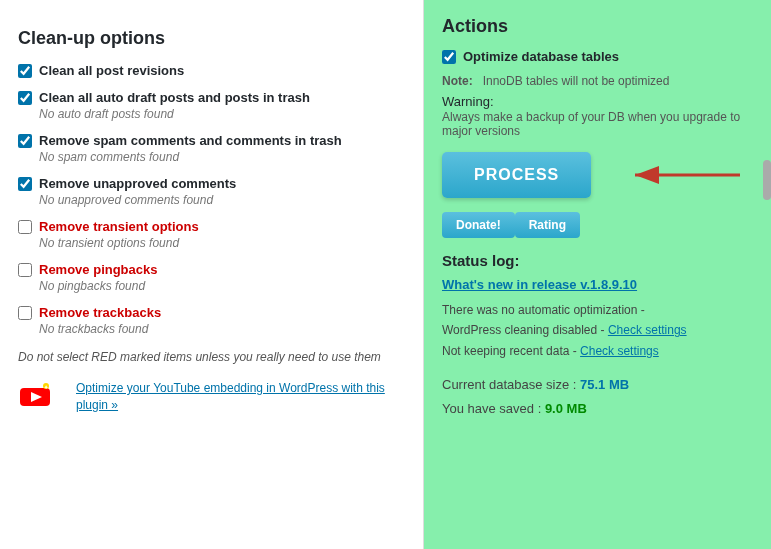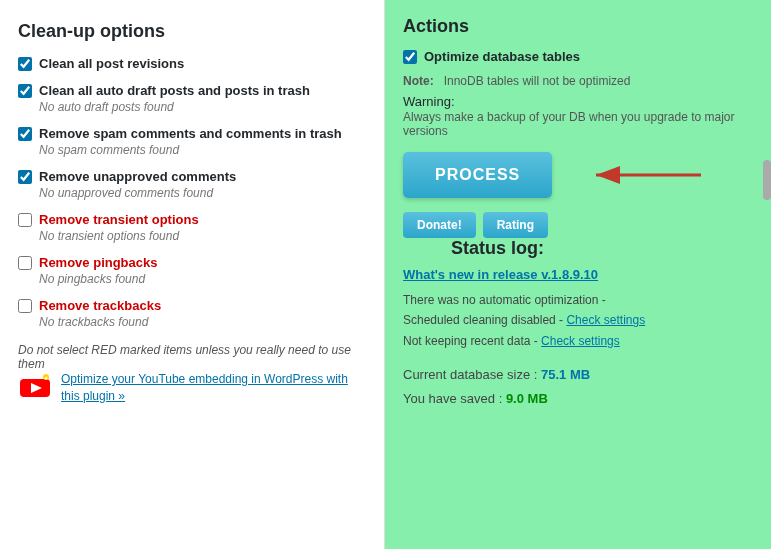--- a/index.html
+++ b/index.html
@@ -12,23 +12,23 @@
       min-height: 549px;
     }
     .container {
       display: flex;
       width: 771px;
       min-height: 549px;
       background: #f0f0f1;
     }
     
     .left-panel {
-      width: 385px;
+      width: 424px;
       background: #fff;
-      padding: 21px 18px 16px 18px;
+      padding: 28px 18px 16px 18px;
       border-right: 1px solid #ddd;
       position: relative;
     }
     .panel-title {
       font-size: 18px;
       font-weight: 600;
       color: #23282d;
       margin-bottom: 14px;
     }
     .option-item {
@@ -62,21 +62,22 @@
     }
     .warning-text {
       font-size: 12px;
       color: #555;
       margin-top: 14px;
       font-style: italic;
     }
     .youtube-promo {
       display: flex;
       align-items: center;
-      gap: 9px;
+      gap: 24px;
+      margin-top: 16px;
     }
     .yt-icon {
       width: 34px;
       height: 34px;
       flex-shrink: 0;
     }
     .yt-link {
       color: #0073aa;
       text-decoration: underline;
       font-size: 12px;
@@ -155,38 +156,38 @@
     .arrow-container {
       display: flex;
       align-items: center;
     }
     .arrow-svg {
       width: 120px;
       height: 30px;
     }
     .action-links-row {
       display: flex;
-      gap: 7px;
+      gap: 0;
+      margin-bottom: 14px;
     }
     .action-link-btn {
       background: linear-gradient(to bottom, #5bc0de 0%, #2ba6cb 100%);
       color: #fff;
       font-size: 12px;
       font-weight: 600;
       border: none;
       border-radius: 4px;
       padding: 6px 14px;
       cursor: pointer;
     }
     .status-log-title {
-      font-size: 18px;
+      font-size: 15px;
       font-weight: 700;
       color: #23282d;
       margin-bottom: 8px;
-      margin-left: 48px;
     }
     .status-link {
       color: #0073aa;
       text-decoration: underline;
       font-size: 13px;
       display: block;
       margin-bottom: 8px;
       font-weight: bold;
     }
     .status-text-block {
@@ -313,21 +314,21 @@
       <button class="action-link-btn">Donate!</button>
       <button class="action-link-btn">Rating</button>
     </div>
 
     <div class="status-log-title">Status log:</div>
 
     <a href="#" class="status-link">What's new in release v.1.8.9.10</a>
 
     <div class="status-text-block">
       <span>There was no automatic optimization -</span><br>
-      <span>Scheduled cleaning disabled - </span>
+      <span>WordPress cleaning disabled - </span>
       <a href="#">Check settings</a><br>
       <span>Not keeping recent data - </span>
       <a href="#">Check settings</a>
     </div>
 
     <div class="db-info">
       <div>
         <span>Current database size :</span>
         <span class="highlight-blue">75.1 MB</span>
       </div>

